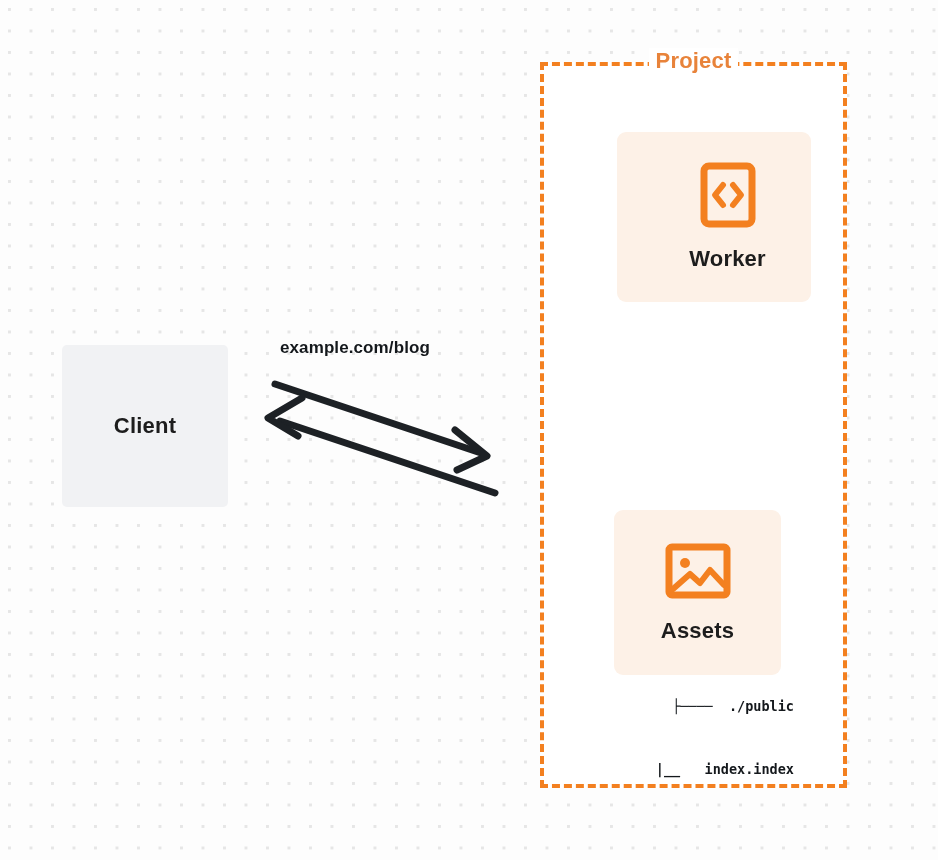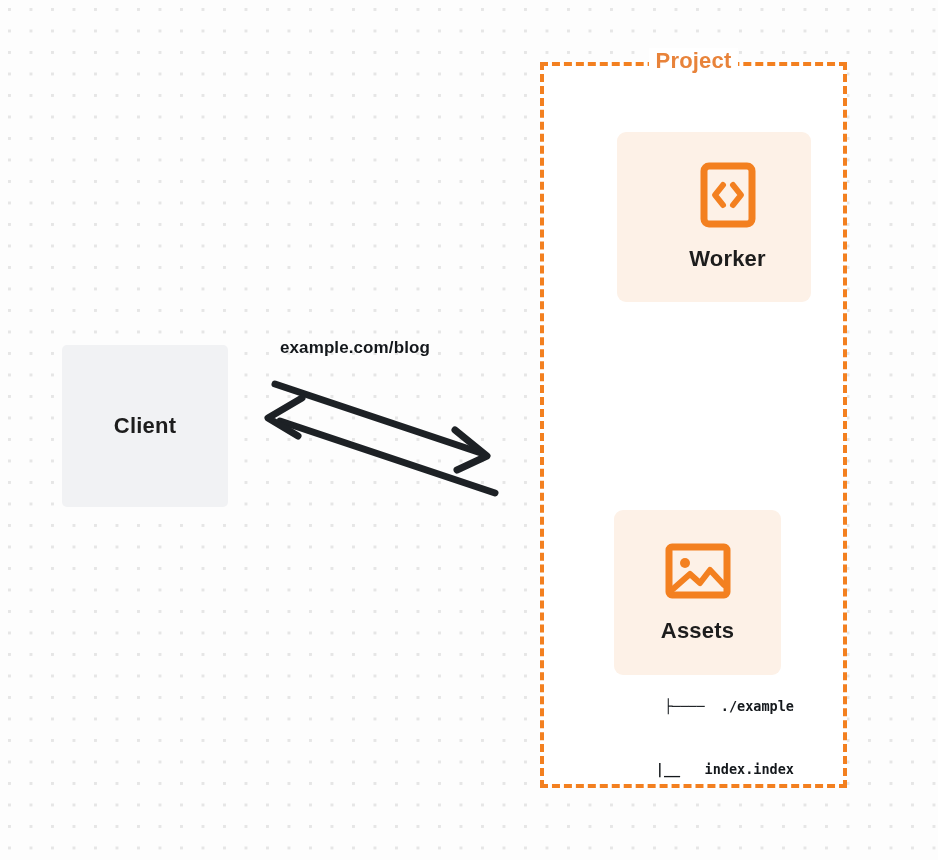--- a/index.html
+++ b/index.html
@@ -189,19 +189,19 @@
         <svg width="66" height="58" viewBox="0 0 66 58" xmlns="http://www.w3.org/2000/svg">
           <rect x="4" y="5" width="58" height="48" rx="3" ry="3" fill="none" stroke="#f38020" stroke-width="7"></rect>
           <circle cx="20" cy="21" r="5" fill="#f38020"></circle>
           <polyline points="8,47 25,32 35,41 45,28 59,43" fill="none" stroke="#f38020" stroke-width="6" stroke-linecap="round" stroke-linejoin="round"></polyline>
         </svg>
       </span>
       <span class="service-name">Assets</span>
     </div>
 
     <div id="assets-tree">
-      <span class="tree-line">├────  ./example</span>
+      <span class="tree-line">├────  ./public</span>
       <span class="tree-line">  |__   index.index</span>
       
     </div>
 
   </div>
 </div>
 
 </body></html>

